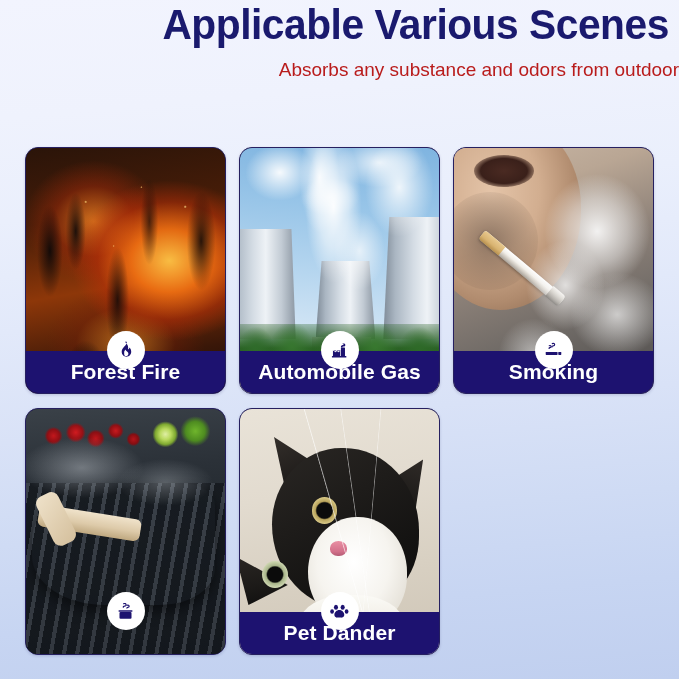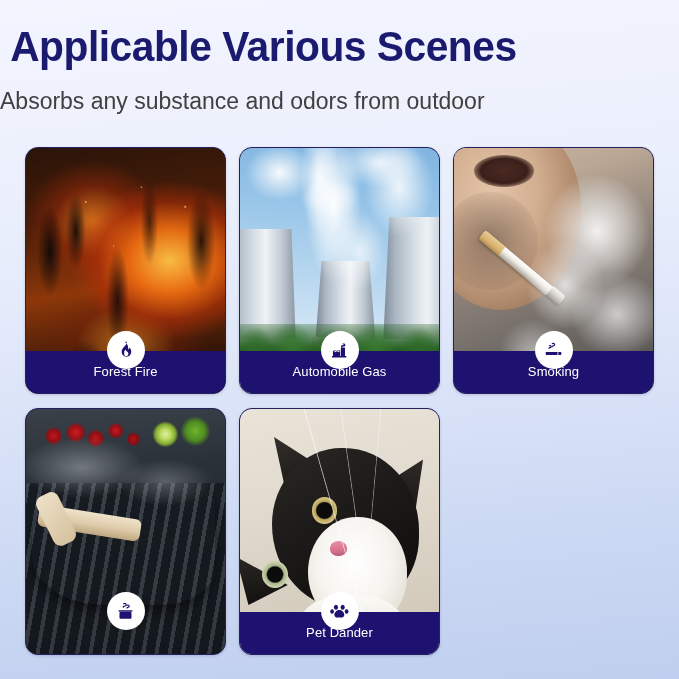--- a/index.html
+++ b/index.html
@@ -24,38 +24,37 @@
 
   .page {
     position: relative;
     width: 679px;
     height: 679px;
     box-sizing: border-box;
   }
 
   
   .header {
-    padding-top: 22px;
-    text-align: left;
+    text-align: right;
   }
   .title {
     margin: 0;
     font-size: 42px;
     line-height: 50px;
     font-weight: 700;
     color: #1a1a6e;
     letter-spacing: -0.5px;
     font-family: "Liberation Sans", sans-serif;
     transform: scaleX(0.97);
   }
   .subtitle {
-    margin: 18px 0 0 0;
-    font-size: 23px;
+    margin: 8px 0 0 0;
+    font-size: 19px;
     line-height: 23px;
-    color: #404040;
+    color: #b91c1c;
     font-weight: 400;
   }
   .subtitle-line {
     display: block;
   }
 
   
   .grid {
     position: absolute;
     left: 25px;
@@ -94,22 +93,22 @@
     bottom: 0;
     height: 42px;
     background: #1d1270;
     display: flex;
     align-items: center;
     justify-content: center;
     z-index: 6;
   }
   .label-text {
     color: #ffffff;
-    font-size: 13px;
-    font-weight: 400;
+    font-size: 21px;
+    font-weight: 700;
     letter-spacing: 0.1px;
     line-height: 1;
     padding-bottom: 1px;
   }
 
   
   .badge {
     position: absolute;
     left: 50%;
     bottom: 24px;

